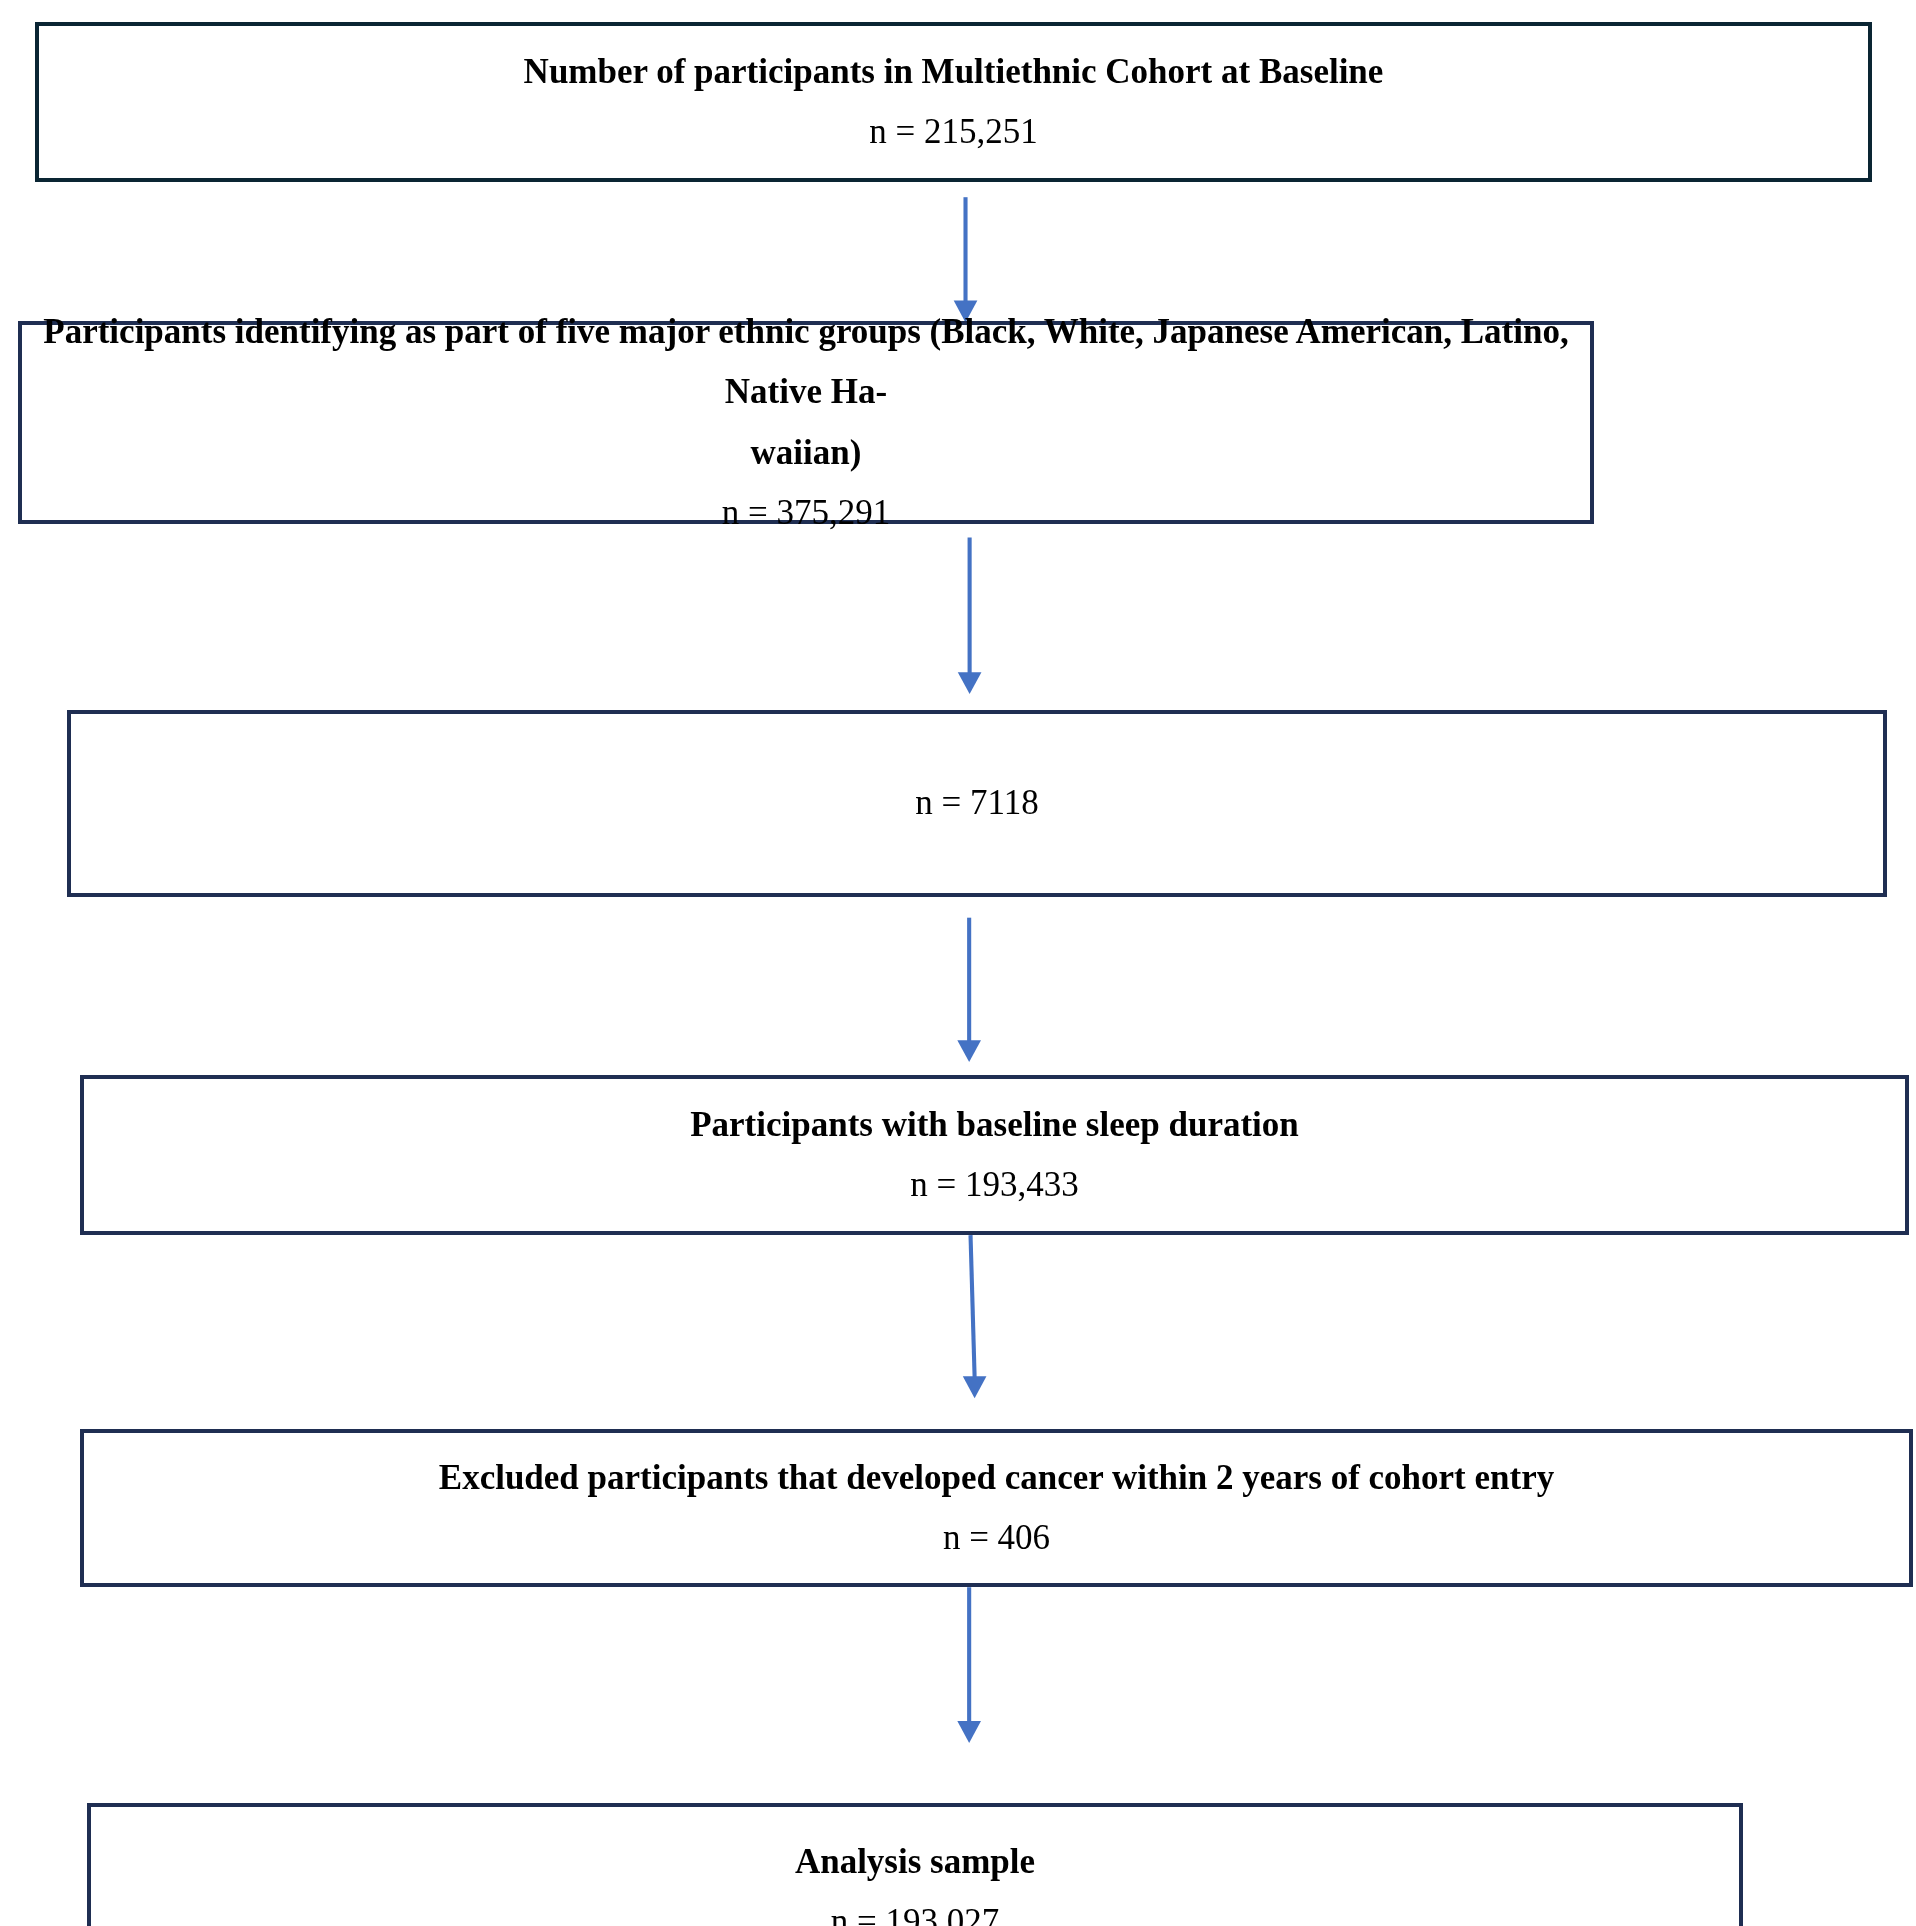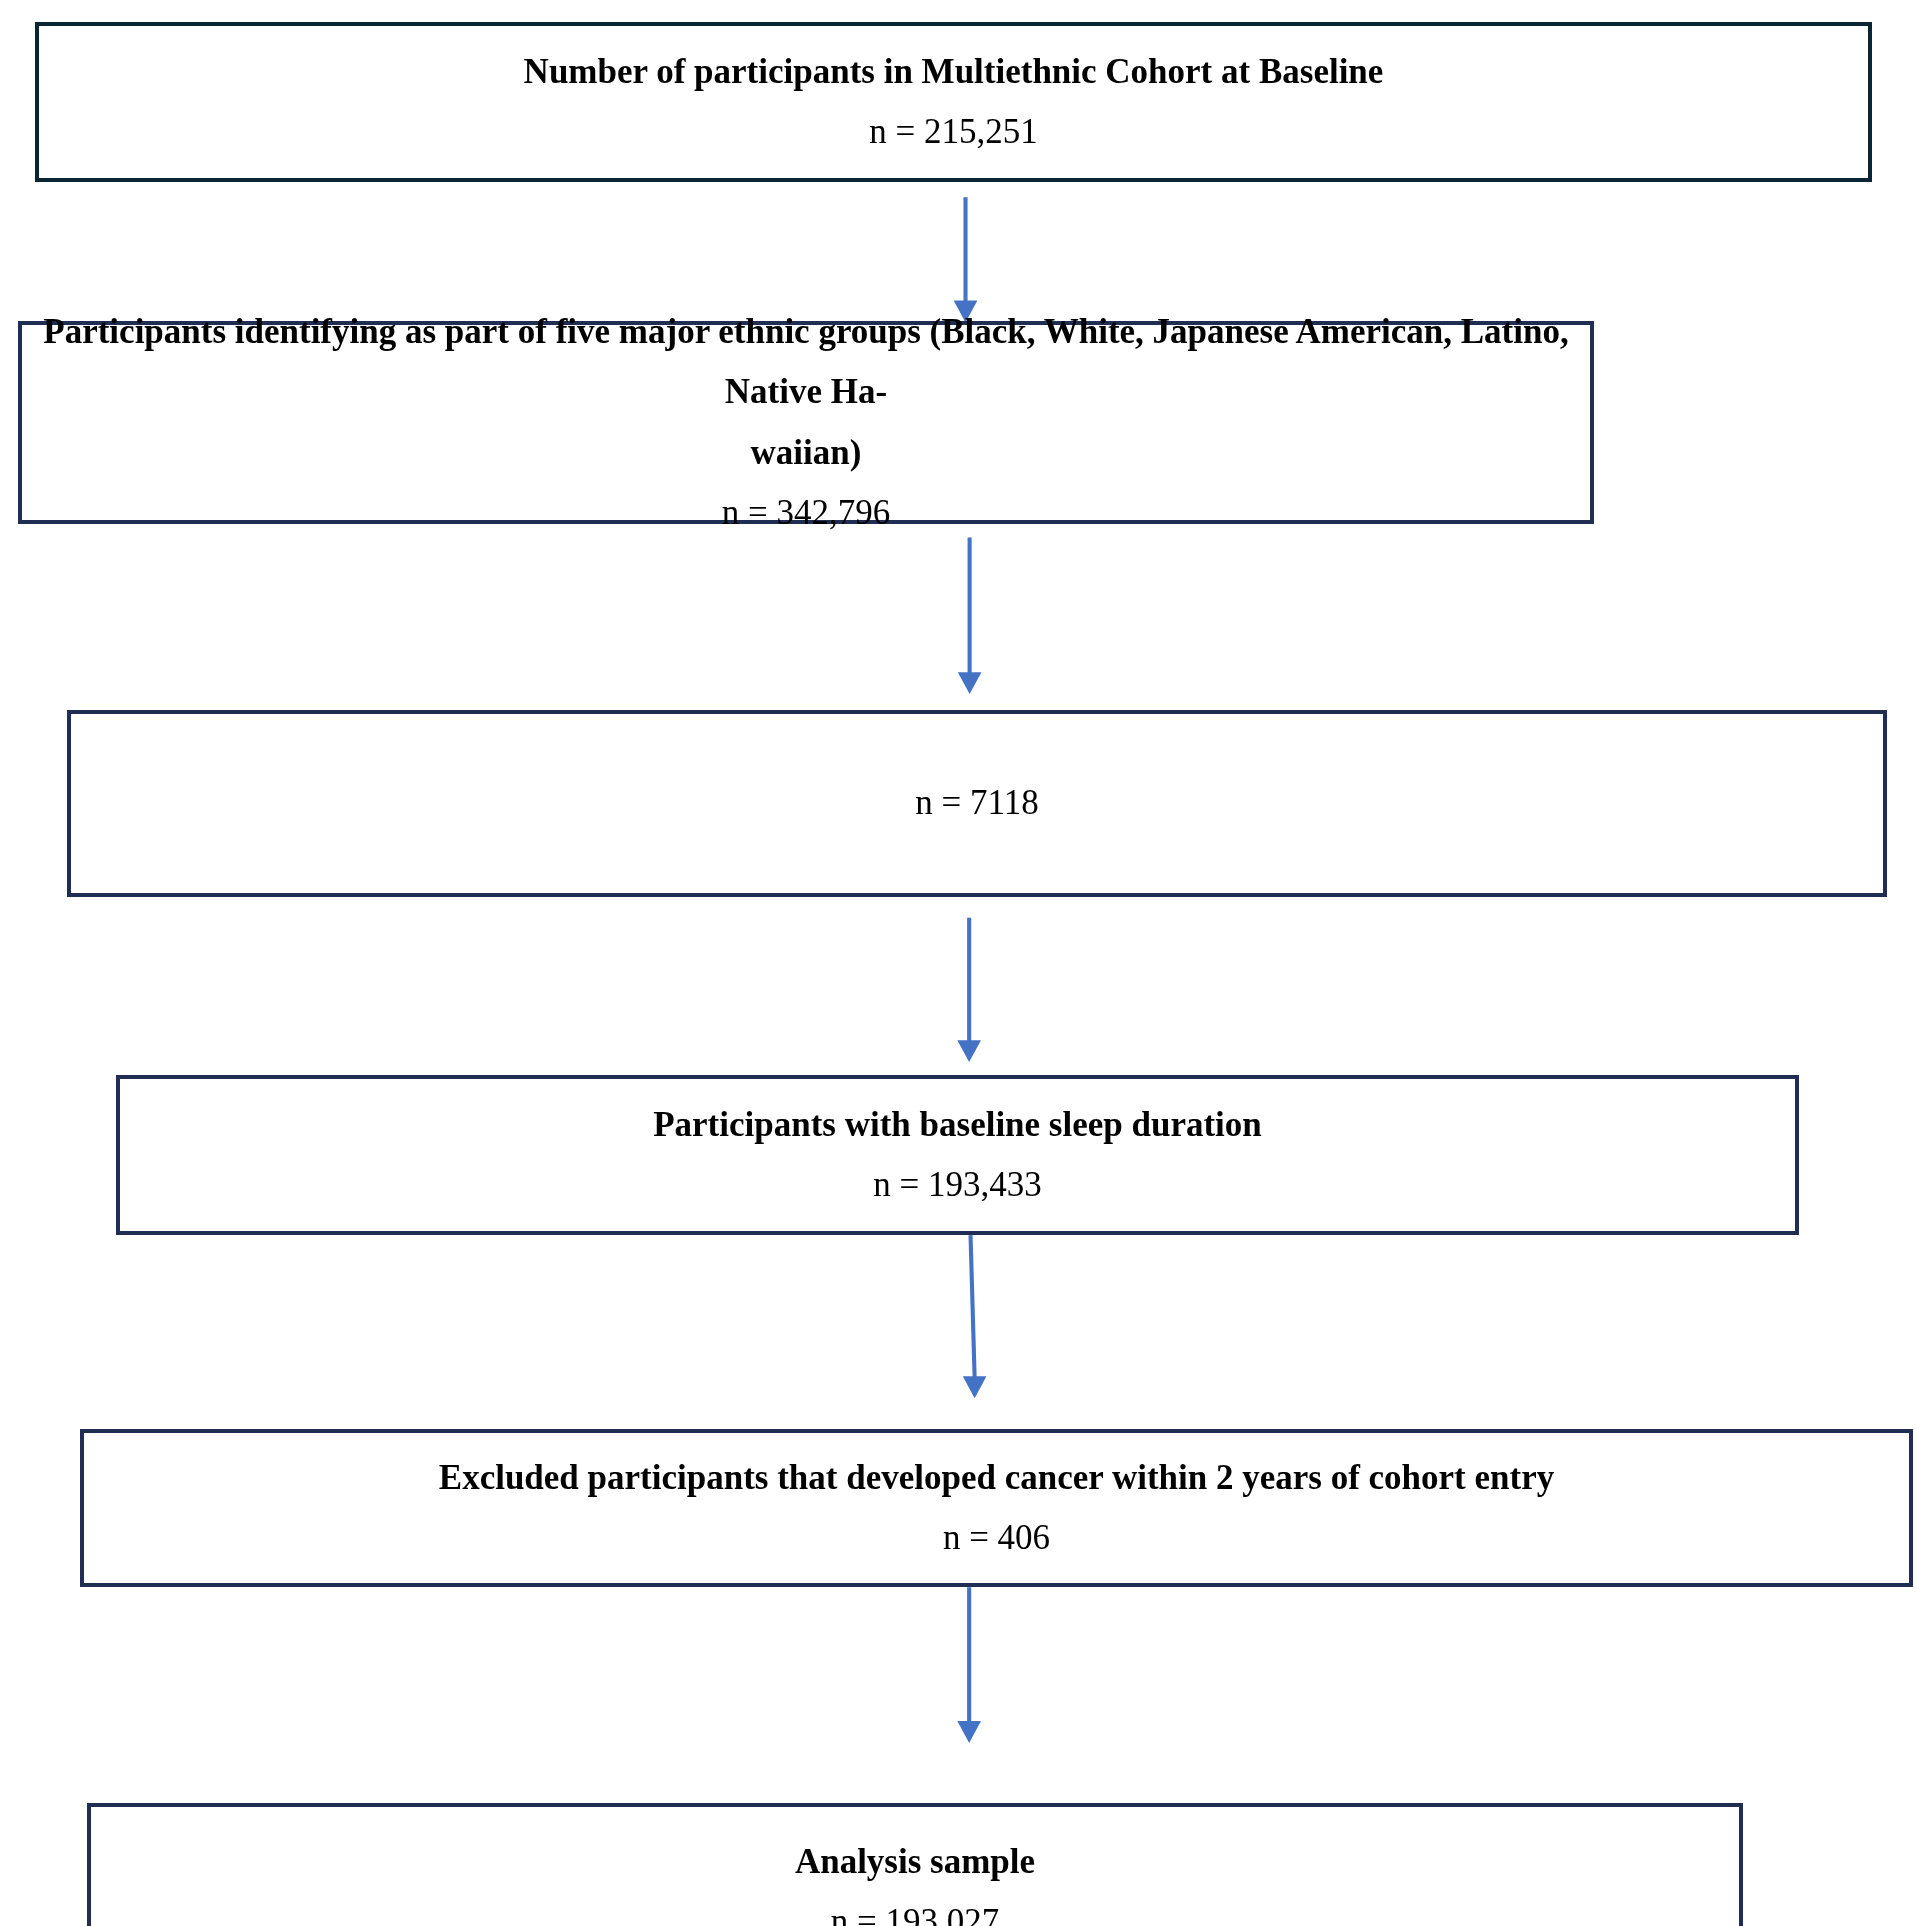--- a/index.html
+++ b/index.html
@@ -48,21 +48,21 @@
     top: 0;
     pointer-events: none;
   }
   #arrow-layer line { stroke: var(--arrow-color, #4472c4); stroke-width: 9; }
   #arrow-layer polygon { fill: var(--arrow-color, #4472c4); }
 
   
   #box-1 { left: 35px;  top: 22px;   width: 1837px; height: 160px; }
   #box-2 { left: 18px;  top: 321px;  width: 1576px; height: 203px; }
   #box-3 { left: 67px; top: 710px; width: 1820px; height: 187px; }
-  #box-4 { left: 80px; top: 1075px; width: 1683px; height: 160px; margin-left: 36px; }
+  #box-4 { left: 80px; top: 1075px; width: 1829px; height: 160px; }
   #box-5 { left: 80px; top: 1429px; width: 1833px; height: 158px; }
   #box-6 { left: 87px; top: 1803px; width: 1656px; height: 178px; }
 </style>
 </head>
 <body>
 
 <div id="canvas">
 
   <svg id="arrow-layer" width="1916" height="1926" viewBox="0 0 4207 4229" aria-hidden="true">
 
@@ -93,21 +93,21 @@
   </svg>
 
   <div id="box-1" class="flow-box dark-border">
     <div class="box-label">Number of participants in Multiethnic Cohort at Baseline</div>
     <div class="box-n">n = 215,251</div>
   </div>
 
   <div id="box-2" class="flow-box">
     <div class="box-label">Participants identifying as part of five major ethnic groups (Black, White, Japanese American, Latino, Native Ha-
 waiian)</div>
-    <div class="box-n">n = 342,796</div>
+    <div class="box-n">n = 375,291</div>
   </div>
 
   <div id="box-3" class="flow-box">
     <div class="box-n">n = 7118</div>
   </div>
 
   <div id="box-4" class="flow-box">
     <div class="box-label">Participants with baseline sleep duration</div>
     <div class="box-n">n = 193,433</div>
   </div>

